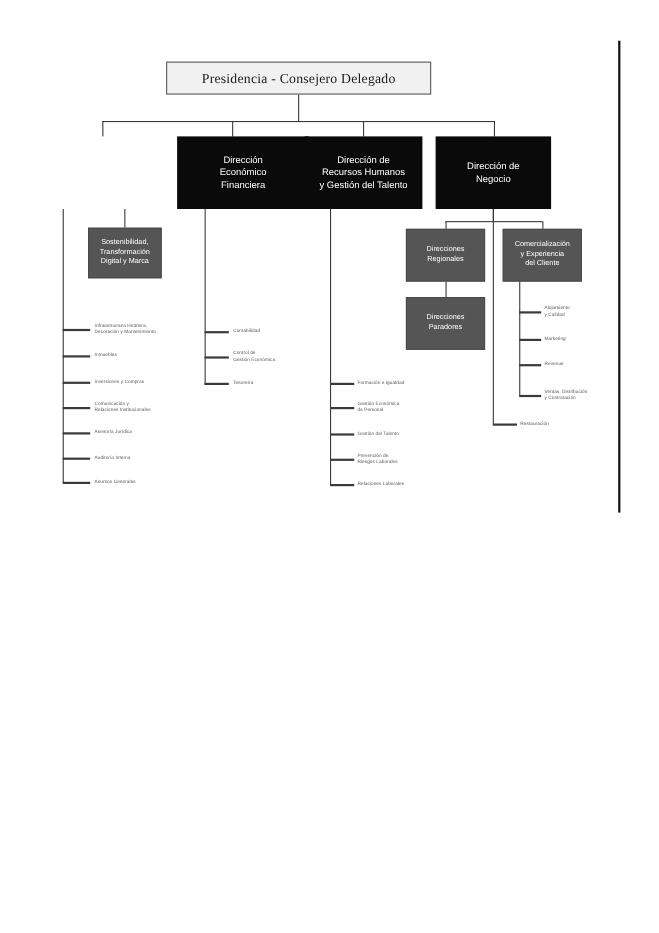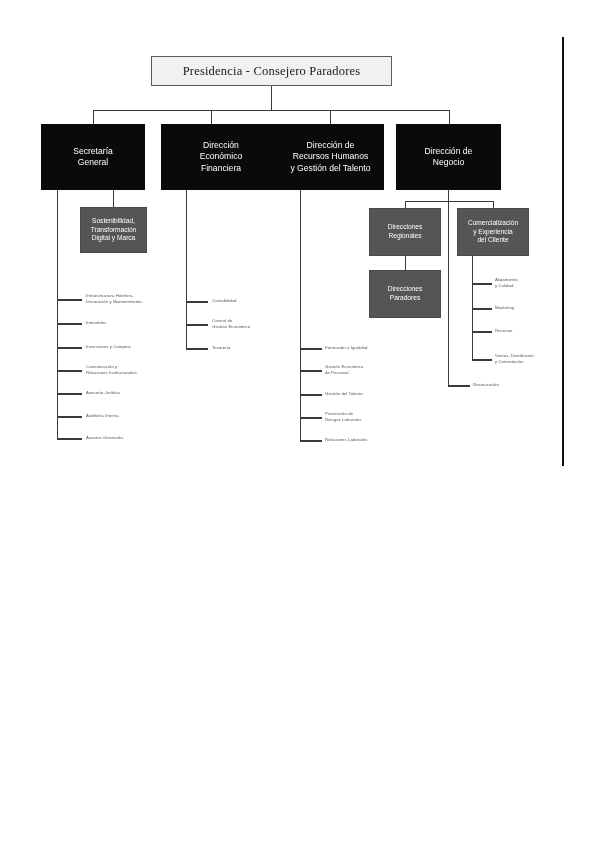--- a/index.html
+++ b/index.html
@@ -62,36 +62,32 @@
   .page-rule{position:absolute;background:#111;width:1.6px;}
 </style>
 </head>
 <body>
 
 <div id="page">
 
   <div class="page-rule" style="left:562px;top:37px;height:429px;"></div>
 
   <div class="node root" style="left:151px;top:56px;width:241px;height:30px;">
-    <span>Presidencia - Consejero Paradores</span>
+    <span>Presidencia - Consejero Delegado</span>
   </div>
 
   <div class="line vline" style="left:271px;top:86px;height:24px;"></div>
 
   <div class="line hline" style="left:93px;top:110px;width:357px;"></div>
 
   <div class="line vline" style="left:93px;top:110px;height:14px;"></div>
   <div class="line vline" style="left:211px;top:110px;height:14px;"></div>
   <div class="line vline" style="left:330px;top:110px;height:14px;"></div>
   <div class="line vline" style="left:449px;top:110px;height:14px;"></div>
 
-  <div class="node lvl1" style="left:41px;top:124px;width:104px;height:66px;white-space:pre-line;">
-    <span>Secretaría
-General</span>
-  </div>
 
   <div class="node lvl1" style="left:161px;top:124px;width:120px;height:66px;white-space:pre-line;">
     <span>Dirección
 Económico
 Financiera</span>
   </div>
 
   <div class="node lvl1" style="left:277px;top:124px;width:107px;height:66px;white-space:pre-line;">
     <span>Dirección de
 Recursos Humanos

